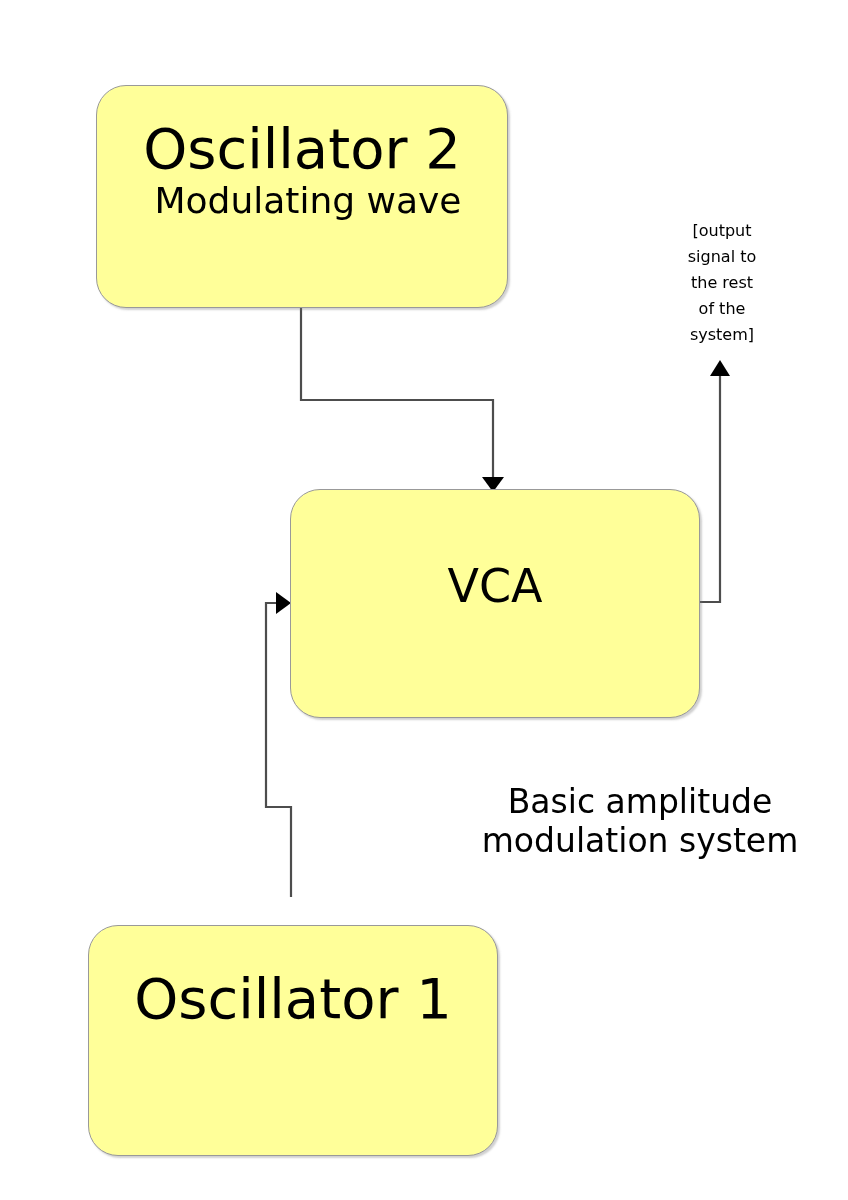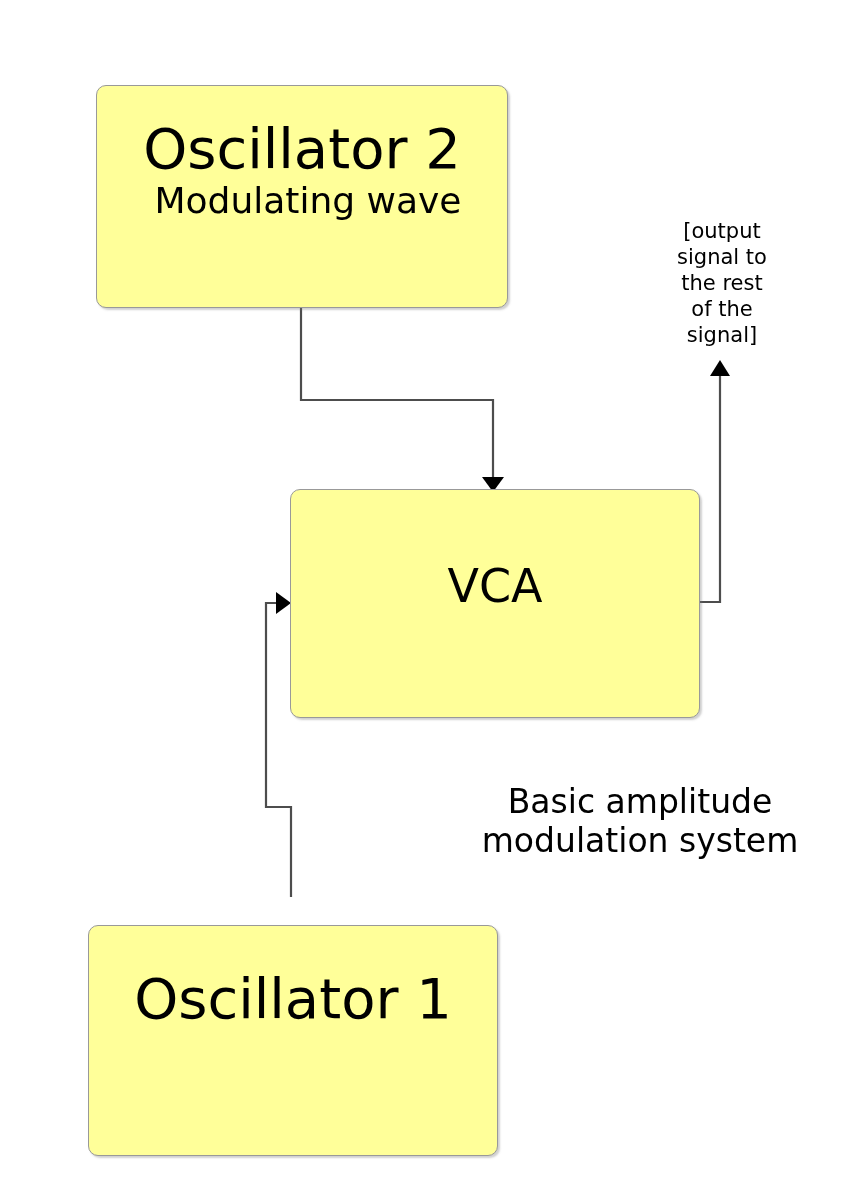--- a/index.html
+++ b/index.html
@@ -24,21 +24,21 @@
     top: 0;
     width: 848px;
     height: 1200px;
     pointer-events: none;
   }
   .node {
     position: absolute;
     box-sizing: border-box;
     background: #ffff99;
     border: 1.4px solid #999999;
-    border-radius: 10px;
+    border-radius: 30px;
     box-shadow: 2px 2px 2px rgba(120,120,120,0.35);
   }
   #node-osc2 {
     left: 96px;
     top: 85px;
     width: 412px;
     height: 223px;
   }
   #node-vca {
     left: 290px;
@@ -83,21 +83,21 @@
     color: #000000;
     white-space: nowrap;
     margin-top: 36px;
   }
   #output-label {
     position: absolute;
     left: 660px;
     top: 218px;
     width: 124px;
     text-align: center;
-    font-size: 21px;
+    font-size: 16px;
     line-height: 26px;
     color: #000000;
   }
   #output-label .oline { display: block; white-space: nowrap; }
   #caption {
     position: absolute;
     left: 430px;
     top: 782px;
     width: 420px;
     text-align: center;
@@ -152,21 +152,21 @@
     <div class="node-inner">
       <div class="title-lg">Oscillator 1</div>
     </div>
   </div>
 
   <div id="output-label">
     <span class="oline">[output</span>
     <span class="oline">signal to</span>
     <span class="oline">the rest</span>
     <span class="oline">of the</span>
-    <span class="oline">signal]</span>
+    <span class="oline">system]</span>
   </div>
 
   <div id="caption">
     <span class="cline">Basic amplitude</span>
     <span class="cline">modulation system</span>
   </div>
 
 </div>
 
 </body></html>

